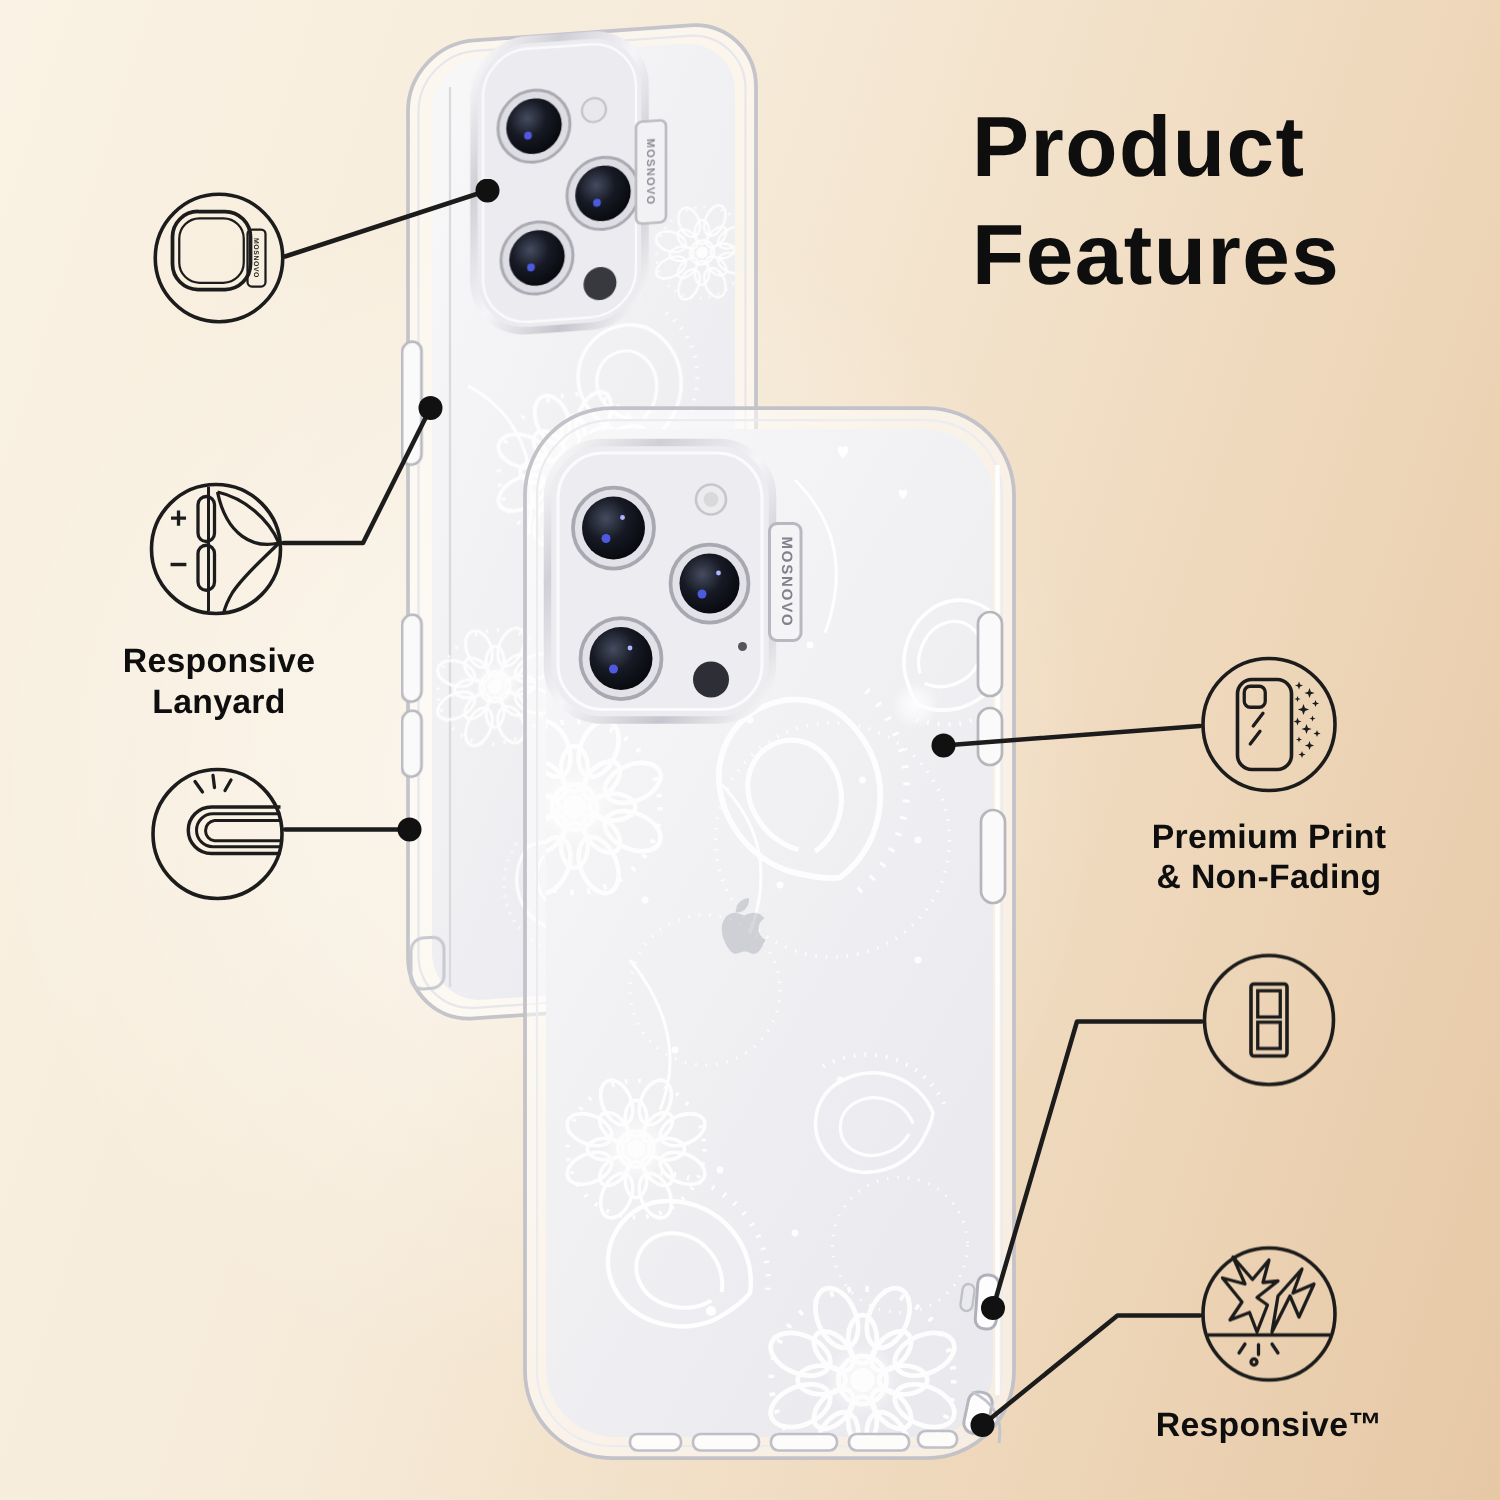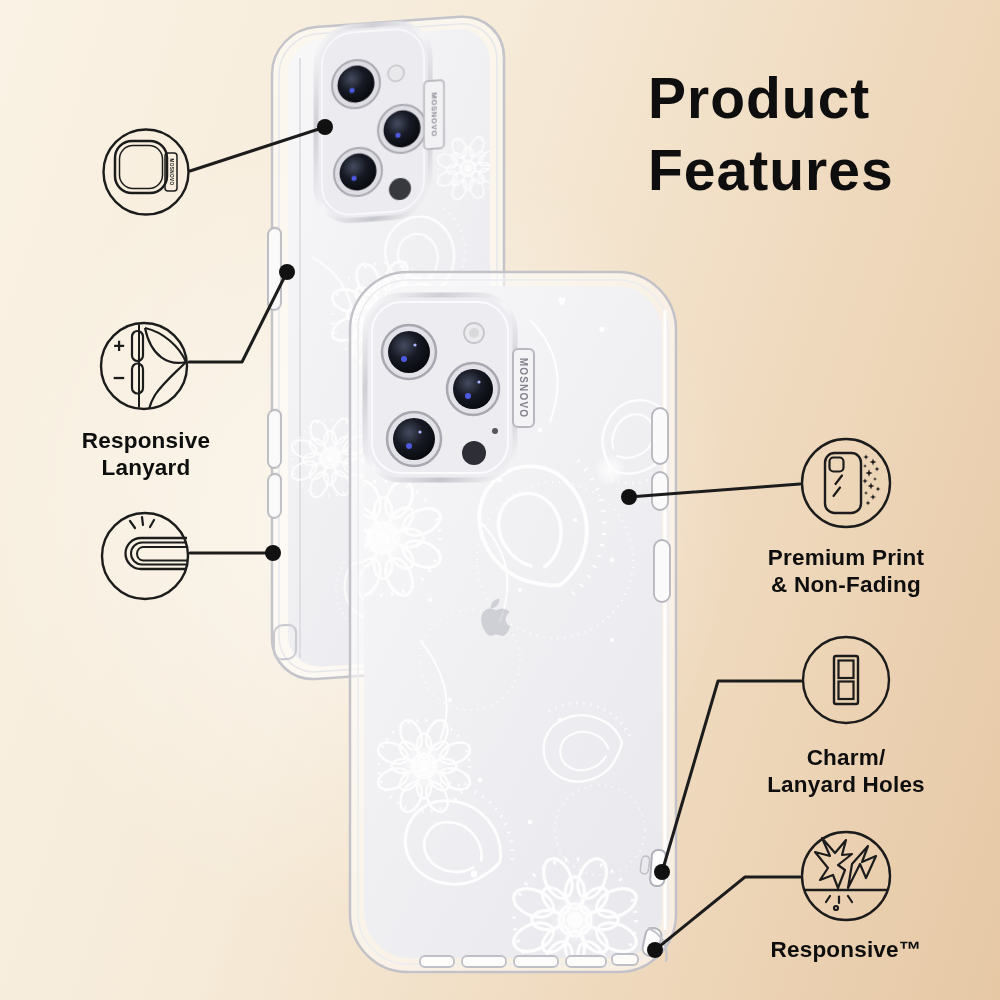--- a/index.html
+++ b/index.html
@@ -315,24 +315,20 @@
     <span>Premium Print</span><br>
     <span>&amp; Non-Fading</span>
   </div>
 
   <svg class="feature-icon" style="left:801px;top:635px;" width="90" height="90" viewBox="0 0 90 90">
     <circle cx="45" cy="45" r="43" class="ic" stroke-width="2.4" fill="rgba(255,255,255,0.12)"></circle>
     <rect x="33" y="21" width="24" height="48" rx="2" class="ic" stroke-width="2.4"></rect>
     <rect x="37.5" y="25.5" width="15" height="17.5" class="ic" stroke-width="2.2"></rect>
     <rect x="37.5" y="46.5" width="15" height="17.5" class="ic" stroke-width="2.2"></rect>
   </svg>
-  <div class="feature-label fl-right" style="top:744px;">
-    <span>Charm/</span><br>
-    <span>Lanyard Holes</span>
-  </div>
 
   <svg class="feature-icon" style="left:800px;top:830px;" width="92" height="92" viewBox="0 0 92 92">
     <circle cx="46" cy="46" r="44" class="ic" stroke-width="2.4" fill="rgba(255,255,255,0.12)"></circle>
     <line x1="5" y1="60" x2="87" y2="60" class="ic" stroke-width="2.4"></line>
     <path d="M22,8 L30,26 L15,22 L28,38 L20,50 L33,45 L38,58 L45,40 L38,35 L52,24 L42,25 L46,10 L35,23 Z" class="ic" stroke-width="2.2" stroke-linejoin="round"></path>
     <path d="M48,58 L60,34 L66,48 L76,26 L62,32 L68,16 L52,34 Z" class="ic" stroke-width="2.2" stroke-linejoin="round"></path>
     <g class="ic" stroke-width="2.2" stroke-linecap="round">
       <line x1="30" y1="66" x2="26" y2="72"></line>
         <line x1="39" y1="66.5" x2="39" y2="73"></line>
         <line x1="48" y1="66" x2="52" y2="72"></line>

